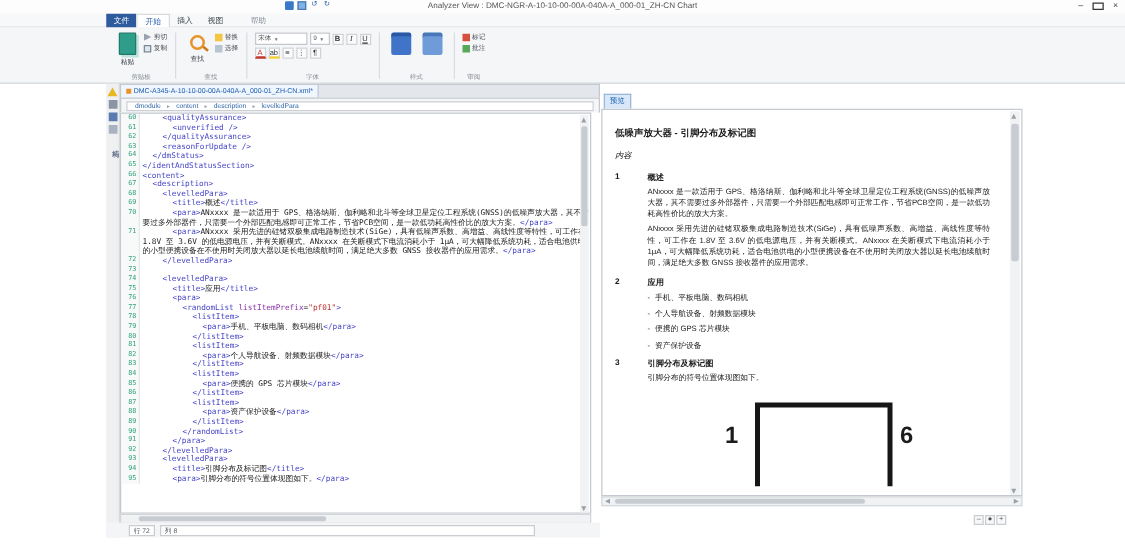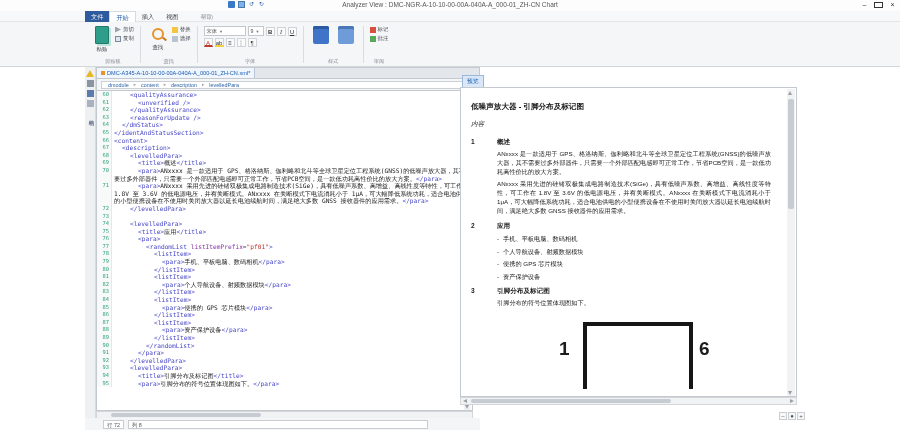--- a/index.html
+++ b/index.html
@@ -86,21 +86,21 @@
   .ed-hscroll { position:absolute; left:0; top:321px; width:377px; height:8px; background:#f1f2f3; border:1px solid #d4d7da; }
   .ed-hscroll .hthumb { position:absolute; left:14px; top:1px; height:4px; width:150px; background:#c7ccd2; border-radius:2px; }
   .ed-note { position:absolute; left:4px; top:331px; font-size:5.2px; color:#8a8f96; }
 
   
   .statusbar { position:absolute; left:85px; top:418px; width:395px; height:12px; background:#f4f5f7; display:flex; gap:4px; align-items:center; padding-left:18px; }
   .st-cell { height:9px; background:#fff; border:1px solid #c9cdd2; font-size:5.4px; color:#555; line-height:8px; padding:0 3px; }
   .st-cell.wide { width:300px; }
 
   
-  .preview { position:absolute; left:460px; top:75px; width:320px; height:331px; }
+  .preview { position:absolute; left:481px; top:75px; width:320px; height:331px; }
   .pv-tab { position:absolute; left:2px; top:0; height:12px; background:#d9e7f8; border:1px solid #9ab8d8; border-bottom:none; padding:0 4px; font-size:5.8px; line-height:11px; color:#1a62b4; }
   .pv-content { position:absolute; left:0; top:12px; width:337px; height:310px; background:#fff; border:1px solid #c4c9cf; overflow:hidden; }
   .pv-doc { position:absolute; left:0; top:0; width:326px; height:301px; overflow:hidden; padding:14px 16px 0 10px; color:#1a1a1a; }
   .pv-title { font-size:7.6px; font-weight:bold; margin-bottom:8px; }
   .pv-contents { font-size:6.6px; font-style:italic; margin-bottom:9px; }
   .pv-sec { display:flex; margin-bottom:4px; }
   .pv-num { flex:0 0 26px; font-size:6.6px; font-weight:bold; }
   .pv-body { flex:1; }
   .pv-h { font-size:6.6px; font-weight:bold; margin-bottom:2px; }
   .pv-p { font-size:6.2px; line-height:9px; text-align:justify; margin-bottom:3px; }

